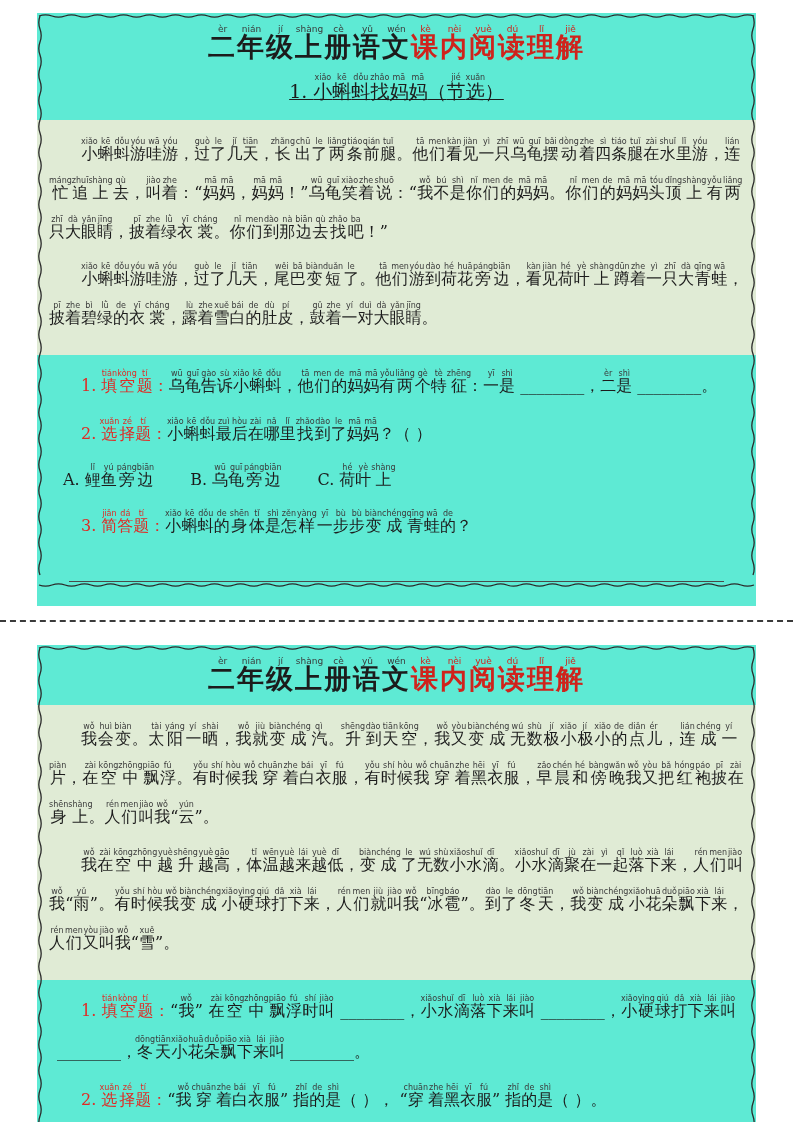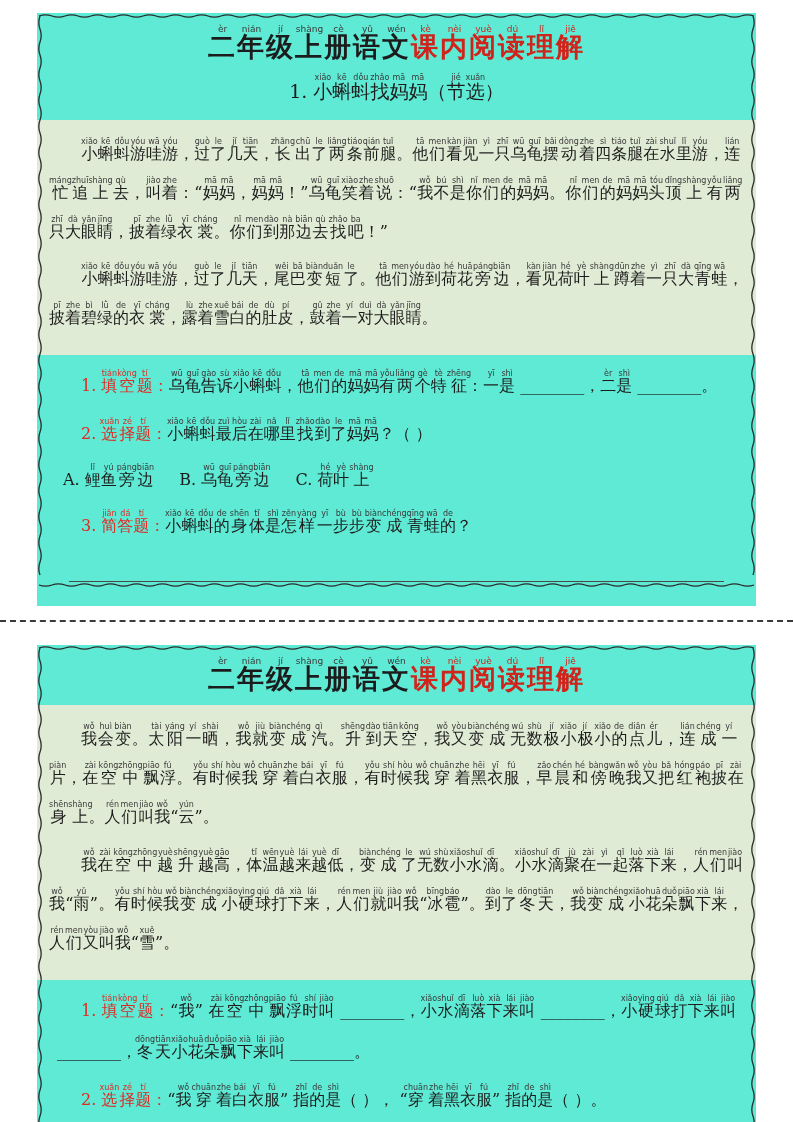--- a/index.html
+++ b/index.html
@@ -28,20 +28,21 @@
     line-height:1.35;
   }
   .title rt{font-size:9px;font-weight:normal;letter-spacing:0;}
   .t-red, .t-red rt{color:#cf231c;}
   .subtitle{
     text-align:center;
     font-size:19px;
     font-weight:normal;
     margin:2px 0 10px;
     line-height:1.9;
+    text-decoration:underline;
   }
   .passage{
     background:#e0ebd5;
     margin:0 -18px;
     padding:6px 12px 10px;
   }
   .para{
     margin:8px 0;
     text-indent:2em;
     font-size:16px;
@@ -59,21 +60,21 @@
   .q-body{
     font-size:16px;
     line-height:2.55;
     margin:7px 0;
     text-indent:24px;
     text-align:justify;
   }
   .q-label, .q-label rt{color:#e02a24;}
   .options{
     display:flex;
-    gap:25px;
+    gap:36px;
     font-size:16px;
     line-height:2.3;
     margin:0 0 2px 6px;
   }
   .answer-line{
     border-bottom:1.3px solid #4a4a4a;
     margin:34px 12px 10px;
     height:0;
   }
   .divider{

